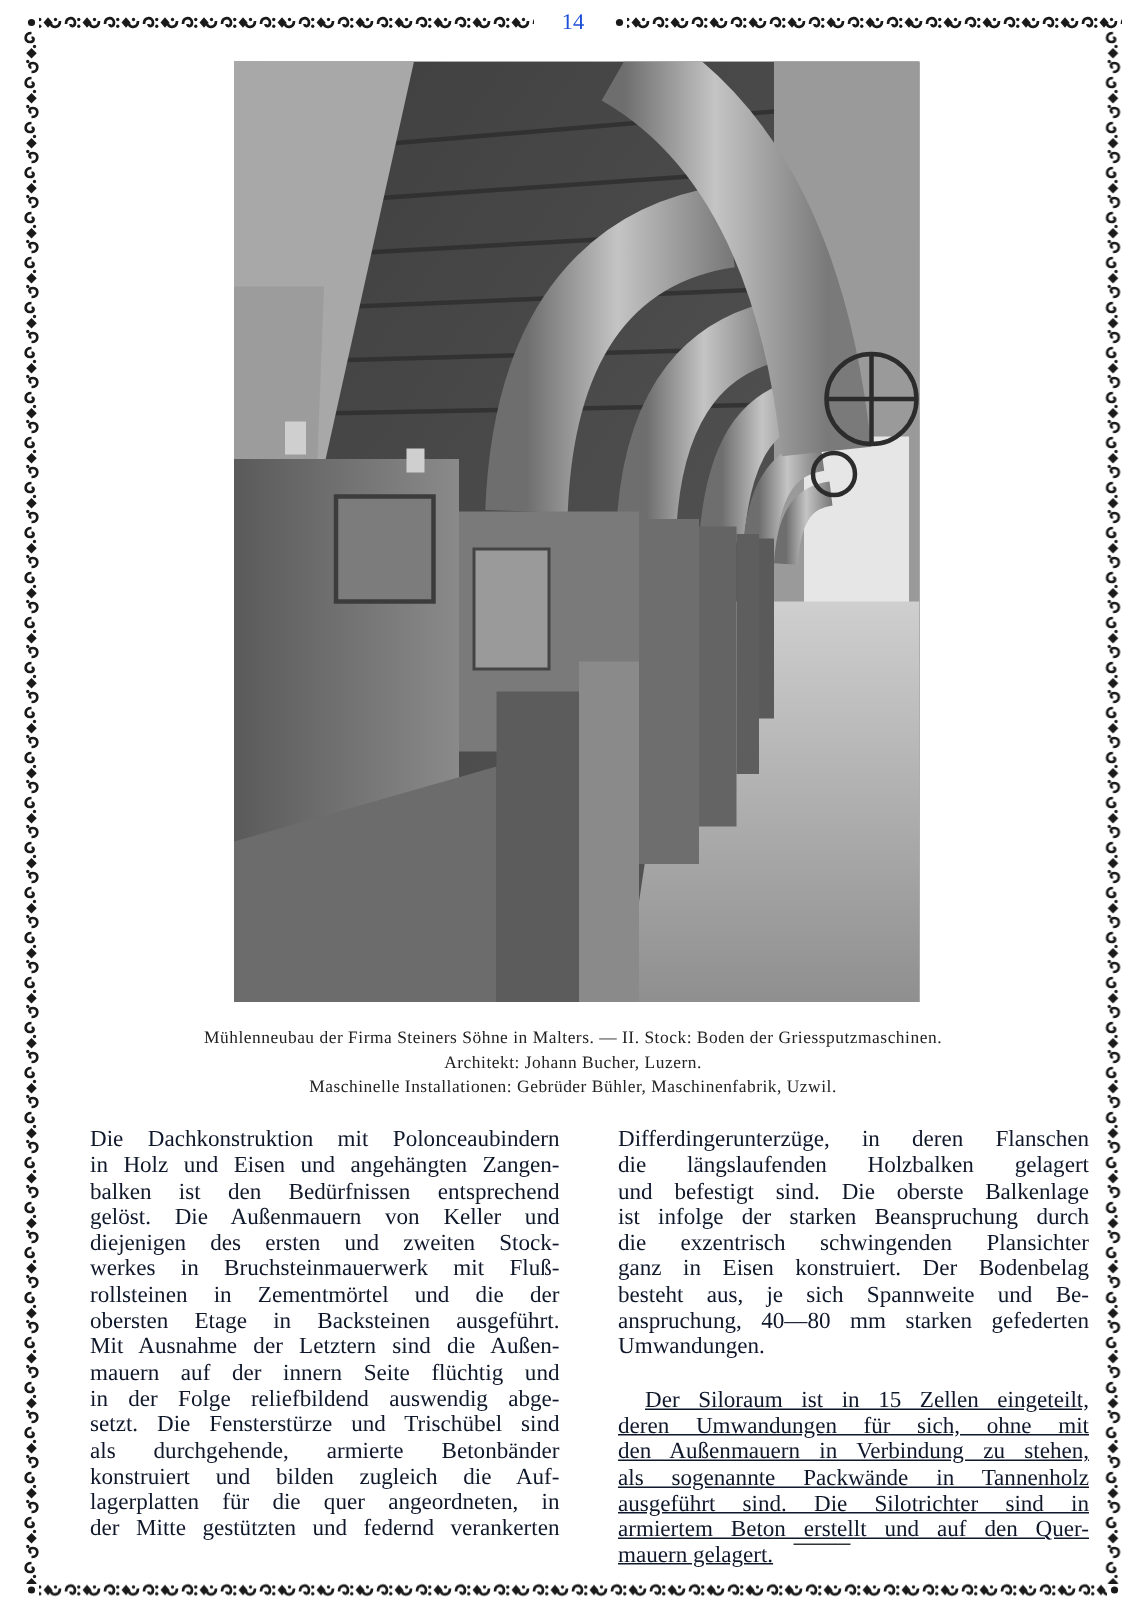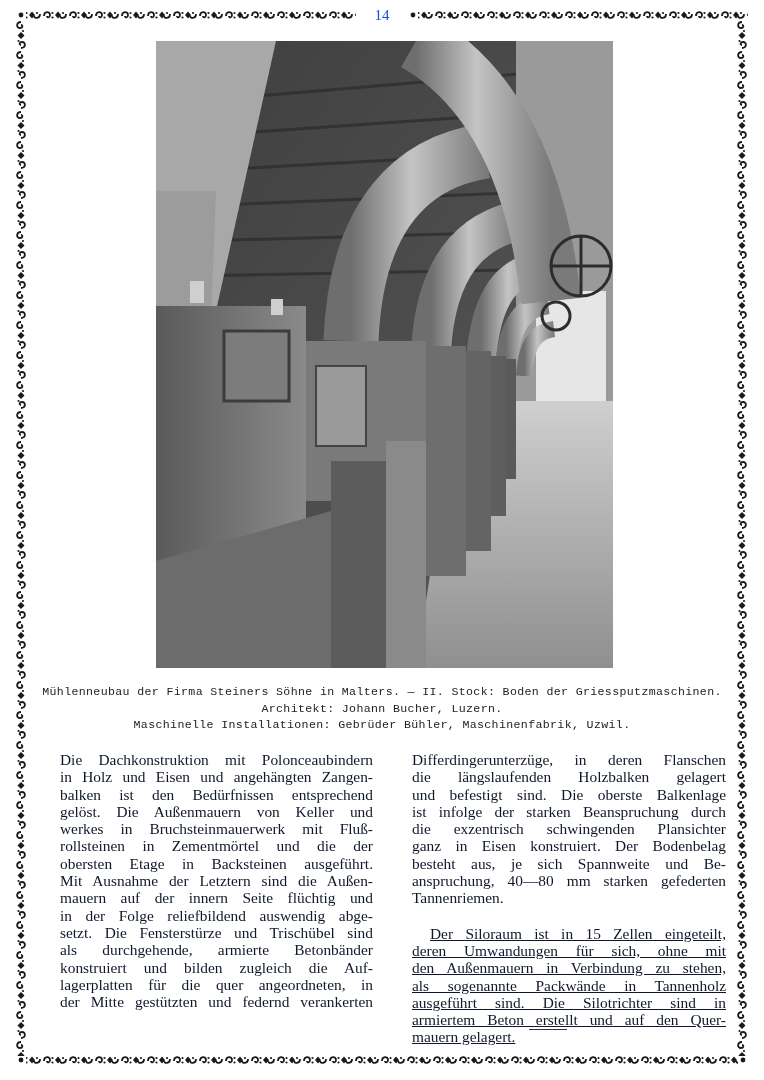--- a/index.html
+++ b/index.html
@@ -33,21 +33,21 @@
   
   .photo {
     position: absolute; left: 156px; top: 41px; width: 457px; height: 627px;
     background: #777; overflow: hidden;
   }
   .photo svg { display: block; }
 
   
   .caption {
     position: absolute; left: 40px; width: 684px; top: 684px;
-    text-align: center; font-family: Liberation Mono, monospace;
+    text-align: center; font-family: Liberation Serif, serif;
     font-size: 11.6px; line-height: 16.5px; color: #222; letter-spacing: 0.35px;
   }
   .caption div { white-space: nowrap; }
 
   
   .col {
     position: absolute; top: 751px; width: 313px;
     font-family: "Liberation Serif", "DejaVu Serif", serif;
     font-size: 15.4px; line-height: 17.3px; color: #0f172a;
     text-align: justify; hyphens: manual;
@@ -180,20 +180,21 @@
   <div>Architekt: Johann Bucher, Luzern.</div>
   <div>Maschinelle Installationen: Gebrüder Bühler, Maschinenfabrik, Uzwil.</div>
 </div>
 
 <div class="col col-left">
   <p>
     <span class="line">Die Dachkonstruktion mit Polonceaubindern</span>
     <span class="line">in Holz und Eisen und angehängten Zangen-</span>
     <span class="line">balken ist den Bedürfnissen entsprechend</span>
     <span class="line">gelöst. Die Außenmauern von Keller und</span>
+    <span class="line">diejenigen des ersten und zweiten Stock-</span>
     <span class="line">werkes in Bruchsteinmauerwerk mit Fluß-</span>
     <span class="line">rollsteinen in Zementmörtel und die der</span>
     <span class="line">obersten Etage in Backsteinen ausgeführt.</span>
     <span class="line">Mit Ausnahme der Letztern sind die Außen-</span>
     <span class="line">mauern auf der innern Seite flüchtig und</span>
     <span class="line">in der Folge reliefbildend auswendig abge-</span>
     <span class="line">setzt. Die Fensterstürze und Trischübel sind</span>
     <span class="line">als durchgehende, armierte Betonbänder</span>
     <span class="line">konstruiert und bilden zugleich die Auf-</span>
     <span class="line">lagerplatten für die quer angeordneten, in</span>
@@ -204,21 +205,21 @@
 <div class="col col-right">
   <p>
     <span class="line">Differdingerunterzüge, in deren Flanschen</span>
     <span class="line">die längslaufenden Holzbalken gelagert</span>
     <span class="line">und befestigt sind. Die oberste Balkenlage</span>
     <span class="line">ist infolge der starken Beanspruchung durch</span>
     <span class="line">die exzentrisch schwingenden Plansichter</span>
     <span class="line">ganz in Eisen konstruiert. Der Bodenbelag</span>
     <span class="line">besteht aus, je sich Spannweite und Be-</span>
     <span class="line">anspruchung, 40—80 mm starken gefederten</span>
-    <span class="line last">Tannenriemen.</span>
+    <span class="line last">Umwandungen.</span>
   </p>
   <p style="margin-top:18px;text-decoration:underline;">
     <span class="line" style="padding-left:18px;">Der Siloraum ist in 15 Zellen eingeteilt,</span>
     <span class="line">deren Umwandungen für sich, ohne mit</span>
     <span class="line">den Außenmauern in Verbindung zu stehen,</span>
     <span class="line">als sogenannte Packwände in Tannenholz</span>
     <span class="line">ausgeführt sind. Die Silotrichter sind in</span>
     <span class="line">armiertem Beton erstellt und auf den Quer-</span>
     <span class="line last">mauern gelagert.</span>
   </p>

